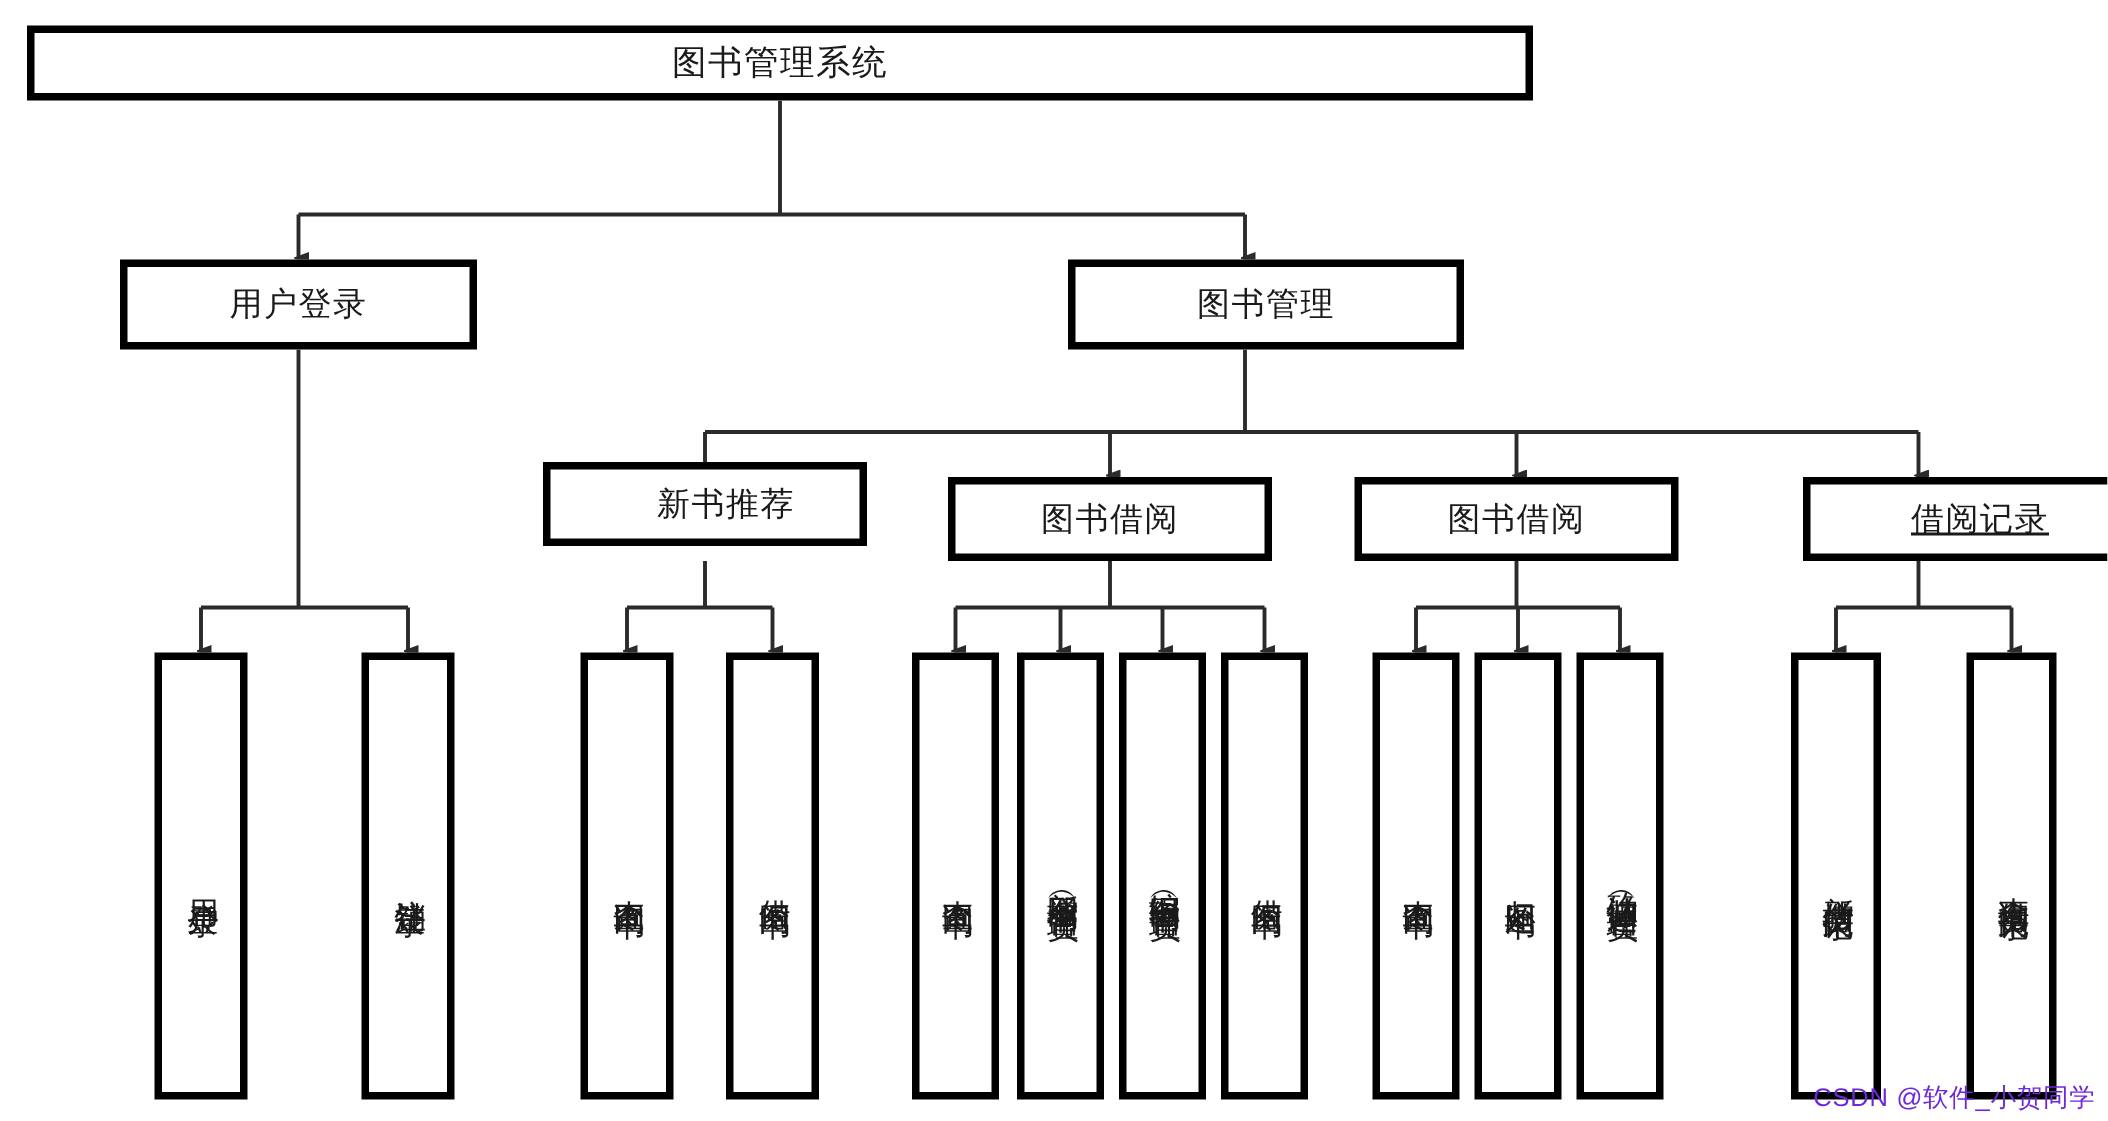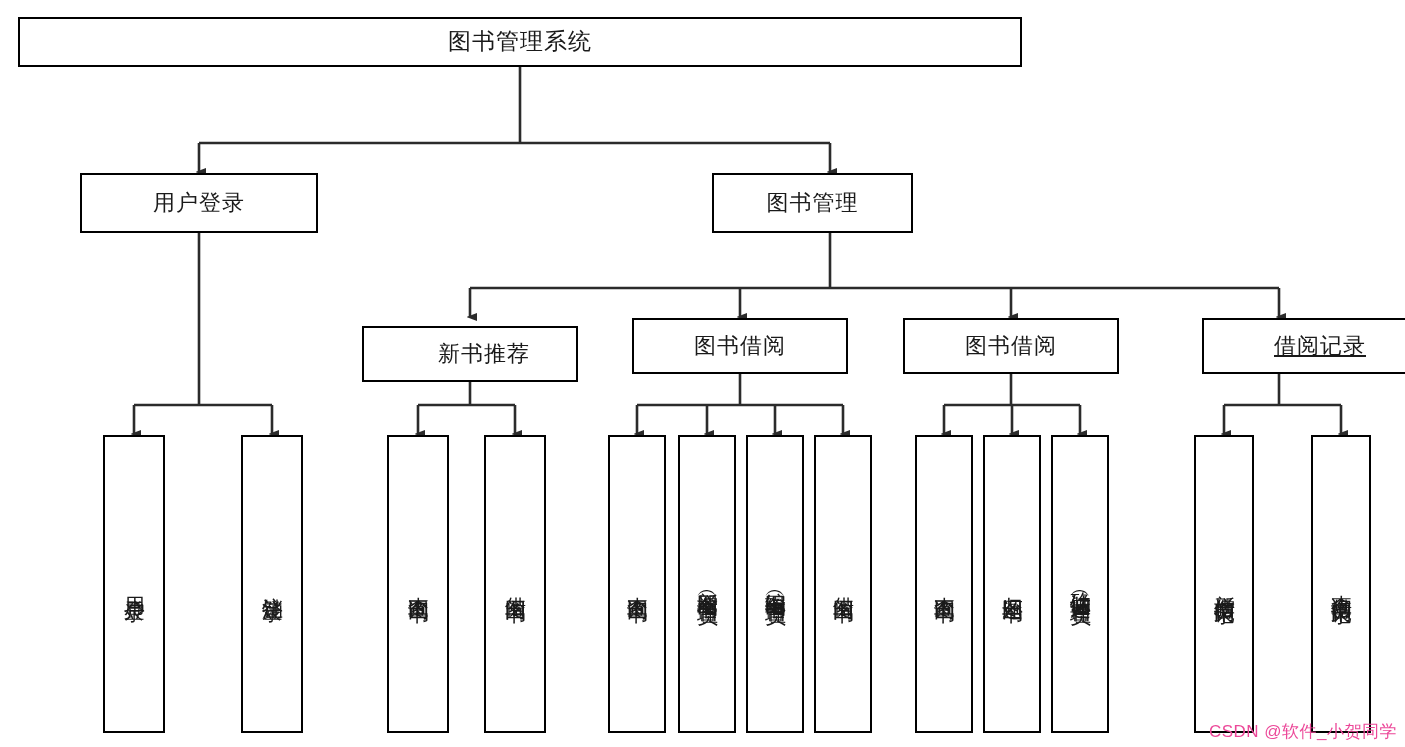--- a/index.html
+++ b/index.html
@@ -22,21 +22,21 @@
     left: 0;
     top: 0;
     width: 1405px;
     height: 747px;
     pointer-events: none;
   }
   .node {
     position: absolute;
     box-sizing: border-box;
     background: #ffffff;
-    border: 2px solid #000000;
+    border: 5px solid #000000;
     display: flex;
     align-items: center;
     justify-content: center;
     color: #1a1a1a;
   }
   .node.horiz {
     font-size: 22px;
     letter-spacing: 1px;
     line-height: 1.1;
   }
@@ -56,21 +56,21 @@
     letter-spacing: 2px;
     color: #1a1a1a;
     white-space: nowrap;
     display: block;
   }
   .watermark {
     position: absolute;
     right: 8px;
     bottom: 4px;
     font-size: 17px;
-    color: #ec4899;
+    color: #6d28d9;
     letter-spacing: 0.5px;
     white-space: nowrap;
   }
 </style>
 </head>
 <body>
 
 <div id="canvas">
 
   <svg class="connectors" viewBox="0 0 1405 747" xmlns="http://www.w3.org/2000/svg">
@@ -117,26 +117,26 @@
   </svg>
 
   <div class="node root horiz" id="box-root" style="left: 18px; top: 17px; width: 1004px; height: 50px;">
     <span>图书管理系统</span>
   </div>
 
   <div id="level2-layer">
       <div class="node horiz" style="left: 80px; top: 173px; width: 238px; height: 60px;">
         <span>用户登录</span>
       </div>
-      <div class="node horiz" style="left: 712px; top: 173px; width: 201px; height: 60px;">
+      <div class="node horiz" style="left: 712px; top: 173px; width: 264px; height: 60px;">
         <span>图书管理</span>
       </div>
     </div>
   <div id="level3-layer">
-      <div class="node horiz" style="left: 362px; top: 326px; width: 216px; height: 56px; padding-left: 28px;">
+      <div class="node horiz" style="left: 362px; top: 308px; width: 216px; height: 56px; padding-left: 28px;">
         <span>新书推荐</span>
       </div>
       <div class="node horiz" style="left: 632px; top: 318px; width: 216px; height: 56px; justify-content: center;">
         <span>图书借阅</span>
       </div>
       <div class="node horiz" style="left: 903px; top: 318px; width: 216px; height: 56px;">
         <span>图书借阅</span>
       </div>
       <div class="node horiz" style="left: 1202px; top: 318px; width: 236px; height: 56px; text-decoration: underline;">
         <span>借阅记录</span>

